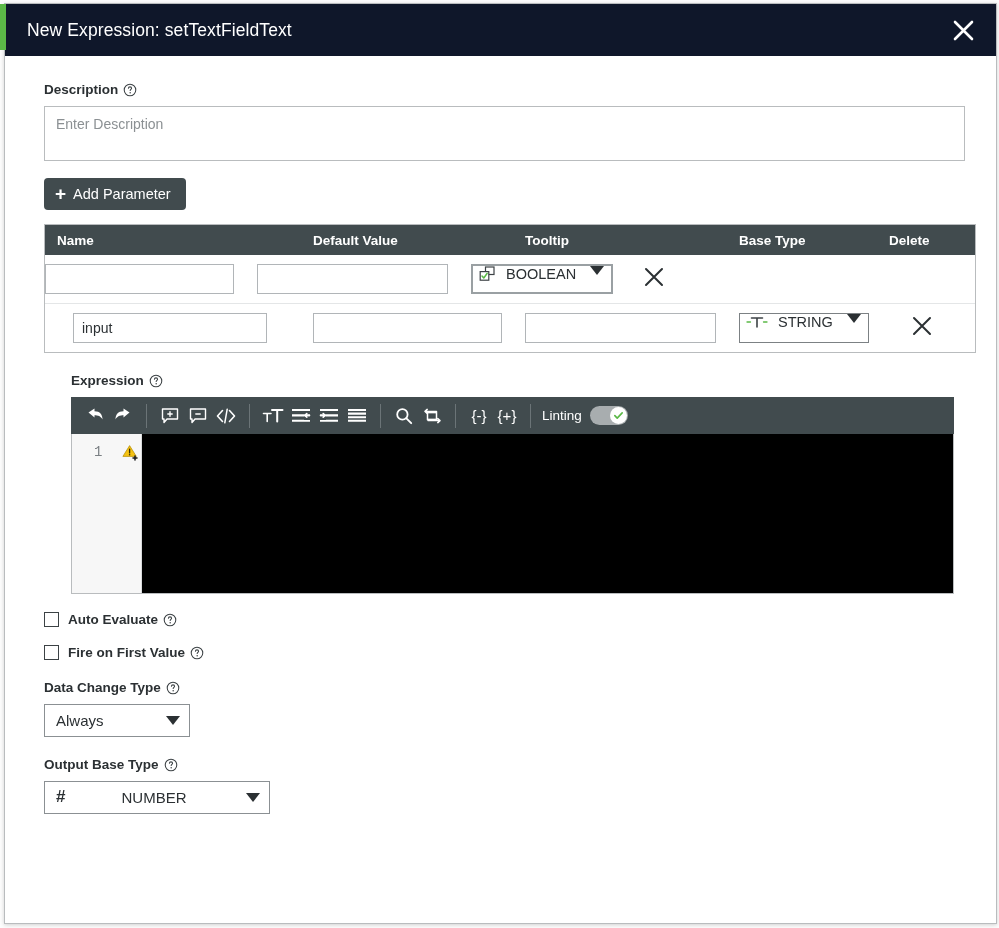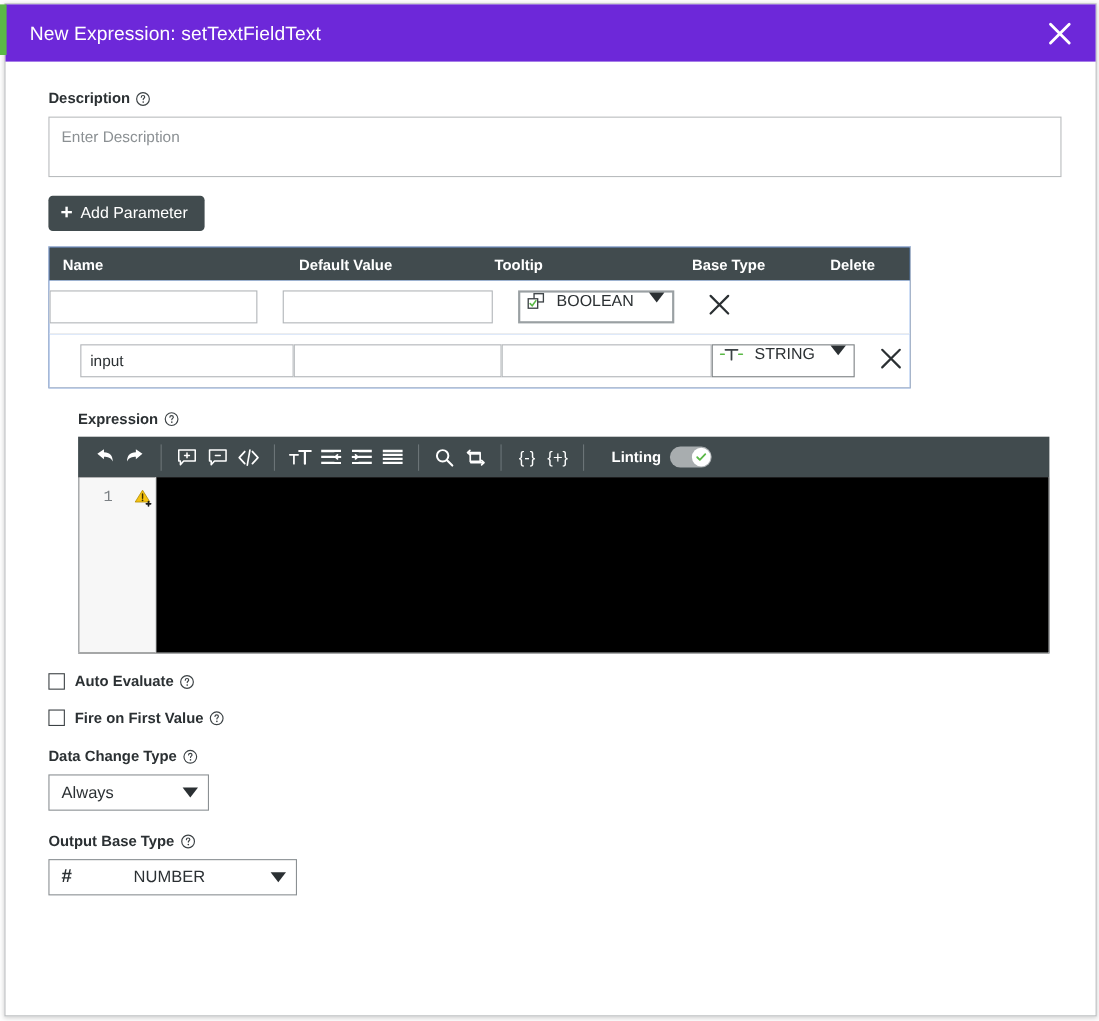--- a/index.html
+++ b/index.html
@@ -45,21 +45,21 @@
     width: 6px;
     height: 46px;
     background: #5bb947;
     z-index: 5;
   }
 
   
   #titlebar {
     height: 52px;
     min-height: 52px;
-    background: #6d28d9;
+    background: #0f172a;
     color: #ffffff;
     display: flex;
     align-items: center;
     padding: 0 18px 0 22px;
     box-sizing: border-box;
   }
   #title-text {
     font-size: 17.5px;
     font-weight: normal;
     letter-spacing: .1px;
@@ -140,24 +140,24 @@
     font-size: 19px;
     line-height: 1;
     font-weight: bold;
     position: relative;
     top: -1px;
   }
 
   
   #param-table {
     margin-top: 14px;
-    width: 784px;
+    width: 932px;
     border: 1px solid #b9bcbe;
     box-sizing: border-box;
-    background: #3b82f6;
+    background: #eab308;
   }
   #param-head {
     display: flex;
     background: #414b4e;
     color: #ffffff;
     height: 30px;
     align-items: center;
     font-size: 13.5px;
     font-weight: bold;
   }
@@ -244,22 +244,22 @@
   .tb-sep {
     width: 1px;
     height: 24px;
     background: #6b7477;
     margin: 0 9px;
     flex: none;
   }
   #linting-label {
     color: #ffffff;
     font-size: 13.5px;
-    font-weight: bold;
-    margin-left: 16px;
+    font-weight: normal;
+    margin-left: 2px;
     margin-right: 8px;
   }
   #linting-toggle {
     width: 38px;
     height: 19px;
     border-radius: 10px;
     background: #a8adaf;
     position: relative;
     cursor: pointer;
     flex: none;

